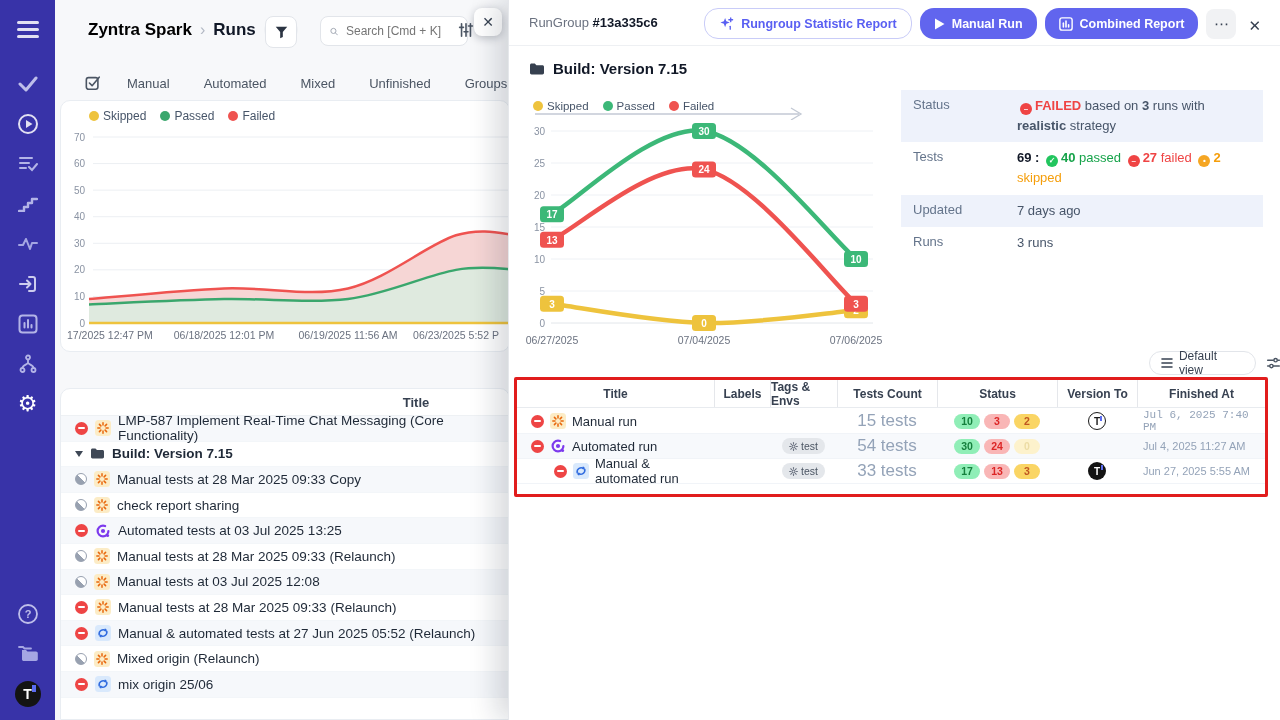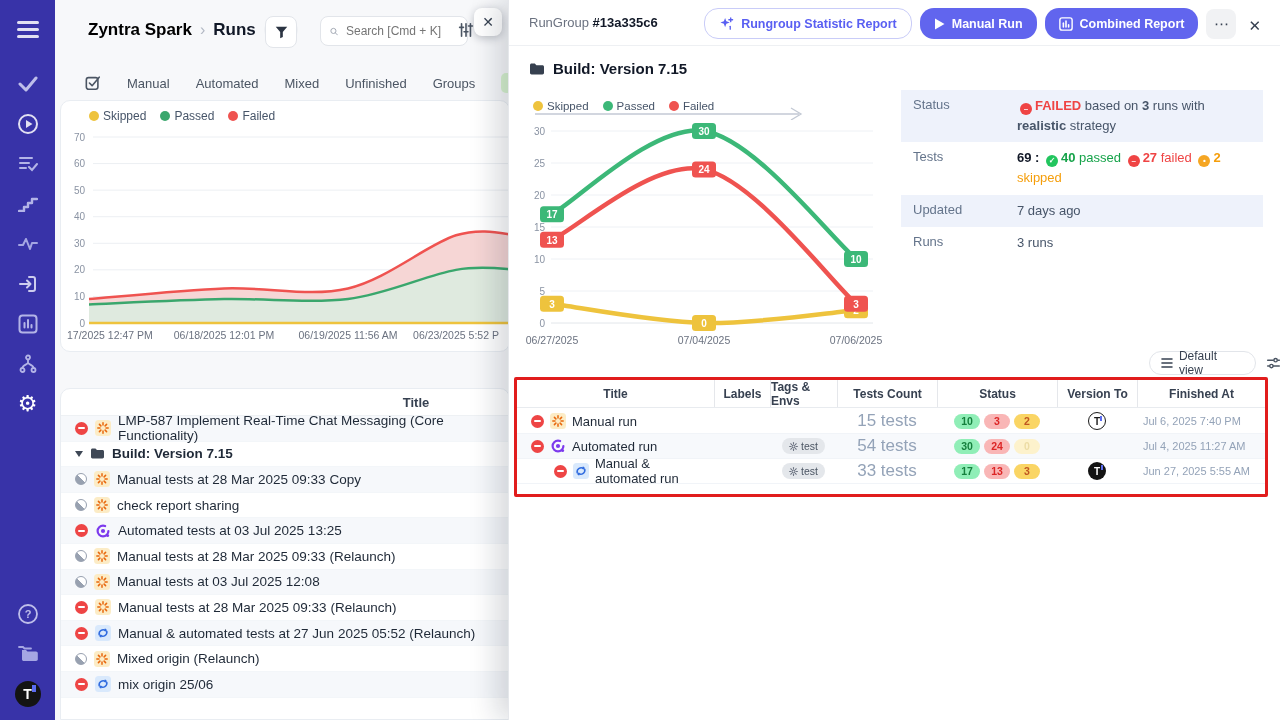--- a/index.html
+++ b/index.html
@@ -255,21 +255,21 @@
         <span>✕</span>
       </div>
 
     <div class="tabs">
       <span>
         <svg width="16" height="16" viewBox="0 0 18 18">
             <rect x="1.5" y="3" width="13" height="13" rx="2.5" fill="none" stroke="#4b5563" stroke-width="1.8"></rect>
             <polyline points="5,9 8,12 16,2.5" fill="none" stroke="#4b5563" stroke-width="1.8" stroke-linecap="round" stroke-linejoin="round"></polyline>
           </svg>
       </span>
-      <span id="tabs-items" style="display:flex;gap:26px">
+      <span id="tabs-items" style="display:flex;gap:34px">
           <span class="tab">Manual</span>
           <span class="tab">Automated</span>
           <span class="tab">Mixed</span>
           <span class="tab">Unfinished</span>
           <span class="tab">Groups</span>
         </span>
       <span class="tag-pill">test work</span>
     </div>
 
     <div class="chart-card">
@@ -673,21 +673,21 @@
           <div class="rt-cell" style="width: 67px;"></div>
           <div class="rt-cell tests-cnt" style="width: 100px;">15 tests</div>
           <div class="rt-cell" style="width: 120px;">
             <span class="bdg b-pass">10</span>
             <span class="bdg b-fail">3</span>
             <span class="bdg b-skip">2</span>
           </div>
           <div class="rt-cell" style="width: 80px;">
             <span class="av av-o">T<i></i></span>
           </div>
-          <div class="rt-cell fin" style="width: 128px;">Jul 6, 2025 7:40 PM</div>
+          <div class="rt-cell fin" style="width: 128px; font-family: Liberation Mono, monospace;">Jul 6, 2025 7:40 PM</div>
         </div>
         <div class="rt-row alt">
           <div class="rt-cell rt-title" style="width: 197px;">
             <span class="st-failed"></span>
             <span>
               <svg class="ti" viewBox="0 0 16 16">
                 <circle cx="8" cy="8" r="5.4" fill="none" stroke="#7c3aed" stroke-width="2.2" stroke-dasharray="27 7" stroke-linecap="round"></circle>
                 <circle cx="8" cy="8" r="2.1" fill="#7c3aed"></circle>
                 <circle cx="12.6" cy="12.6" r="1.5" fill="#7c3aed"></circle>
               </svg>

